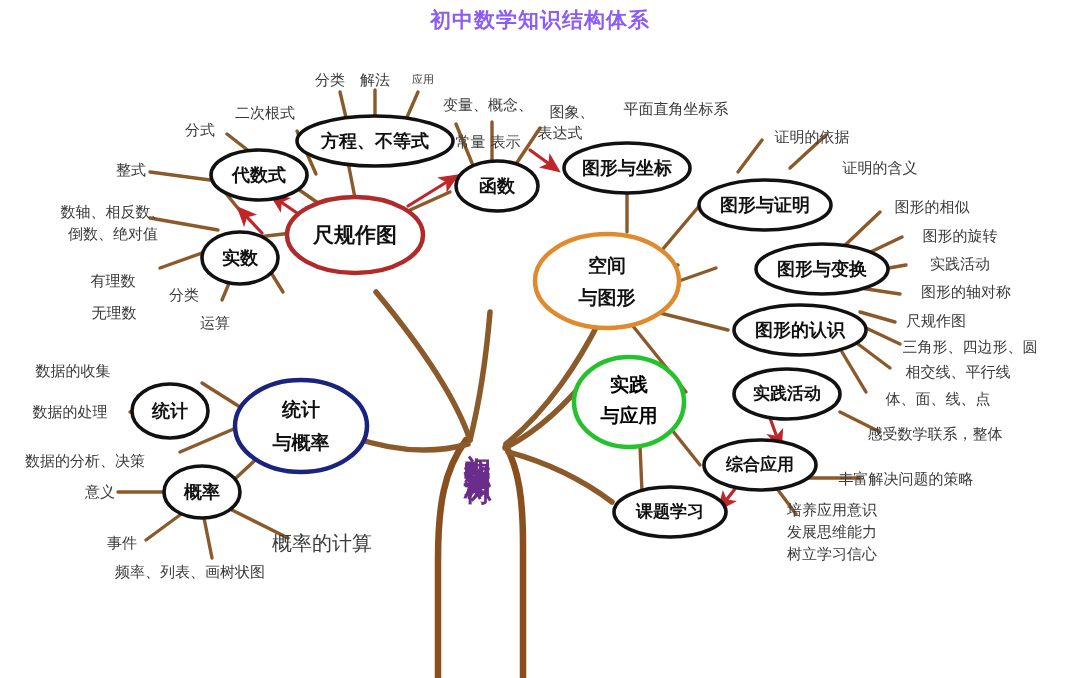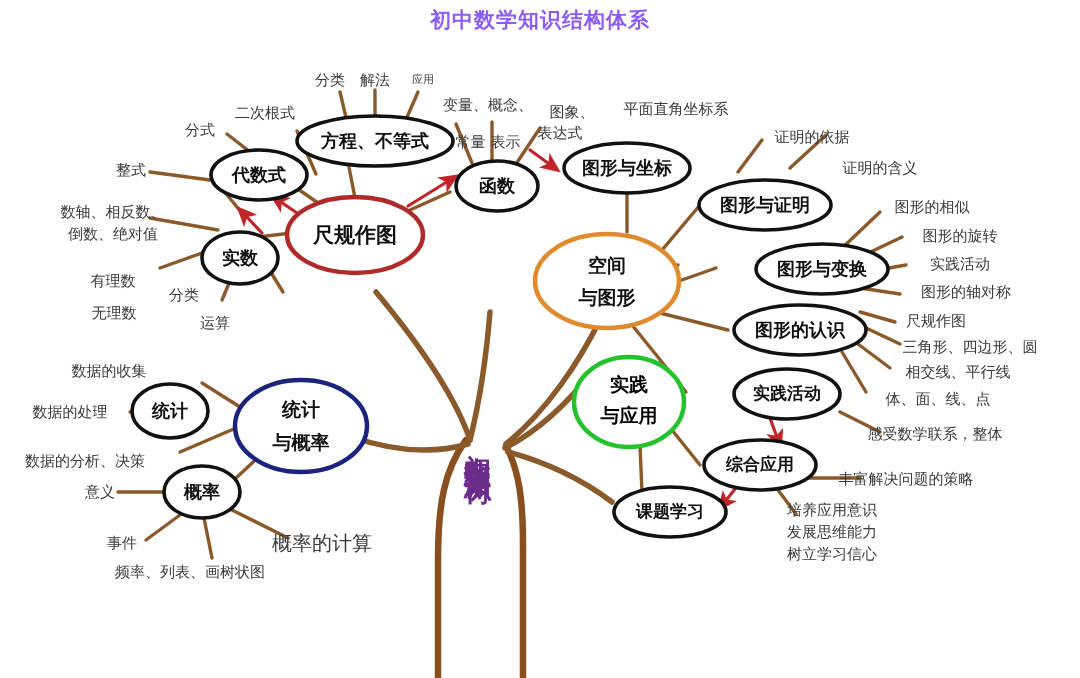--- a/index.html
+++ b/index.html
@@ -207,21 +207,21 @@
   <div class="leafLbl" style="left:970px;top:347px;font-size:15px;">三角形、四边形、圆</div>
   <div class="leafLbl" style="left:958px;top:372px;font-size:15px;">相交线、平行线</div>
   <div class="leafLbl" style="left:938px;top:399px;font-size:15px;">体、面、线、点</div>
 
   <div class="leafLbl" style="left:935px;top:434px;font-size:15px;">感受数学联系，整体</div>
   <div class="leafLbl" style="left:906px;top:479px;font-size:15px;">丰富解决问题的策略</div>
   <div class="leafLbl" style="left:832px;top:510px;font-size:15px;">培养应用意识</div>
   <div class="leafLbl" style="left:832px;top:532px;font-size:15px;">发展思维能力</div>
   <div class="leafLbl" style="left:832px;top:554px;font-size:15px;">树立学习信心</div>
 
-  <div class="leafLbl" style="left:73px;top:371px;font-size:15px;margin-left:36px;">数据的收集</div>
+  <div class="leafLbl" style="left:73px;top:371px;font-size:15px;">数据的收集</div>
   <div class="leafLbl" style="left:70px;top:412px;font-size:15px;">数据的处理</div>
   <div class="leafLbl" style="left:85px;top:461px;font-size:15px;">数据的分析、决策</div>
   <div class="leafLbl" style="left:100px;top:492px;font-size:15px;">意义</div>
   <div class="leafLbl" style="left:122px;top:543px;font-size:15px;">事件</div>
   <div class="leafLbl" style="left:190px;top:572px;font-size:15px;">频率、列表、画树状图</div>
   <div class="leafLbl" style="left:322px;top:543px;font-size:20px;text-align:right;">概率的计算</div>
 
   <div class="trunkLbl" style="left:478px;top:432px;">初中数学知识树</div>
 
 </div>

